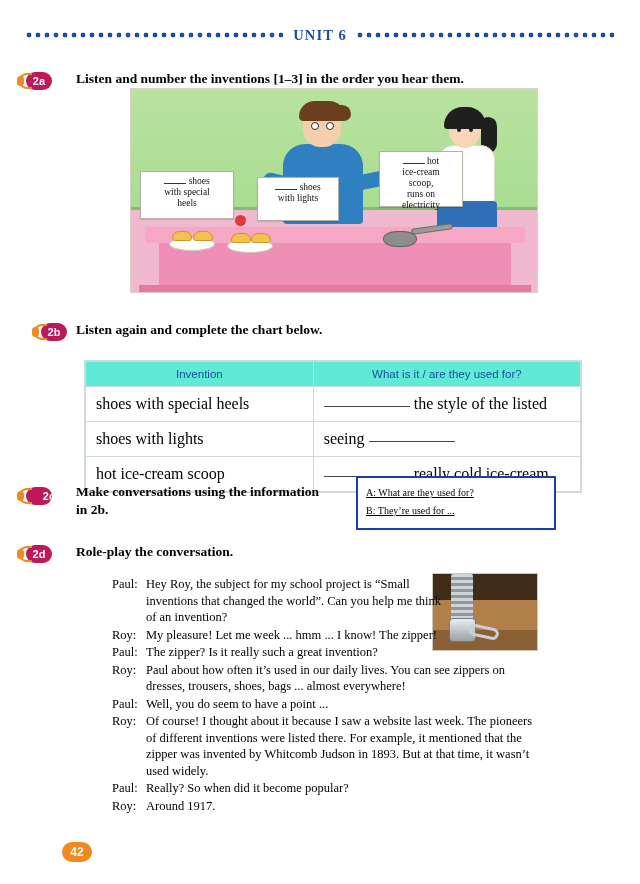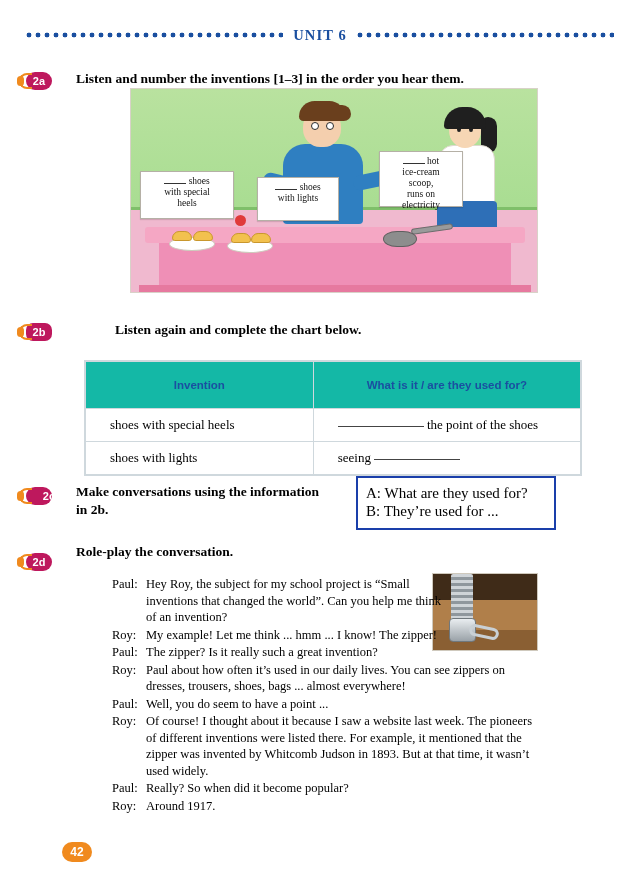--- a/index.html
+++ b/index.html
@@ -174,47 +174,48 @@
     position: absolute;
     left: 84px; top: 360px; width: 498px;
     border: 1px solid #cfd8dd;
     border-collapse: collapse;
     font-family: "Liberation Serif", serif;
     font-size: 12.5px;
     background: #ffffff;
   }
   .chart table { width: 100%; border-collapse: collapse; }
   .chart th {
-    background: #14b8a6;
+    background: #5eead4;
     color: #1a4fa0;
     font-family: "Liberation Sans", sans-serif;
-    font-weight: bold;
+    font-weight: normal;
     font-size: 11.5px;
-    padding: 17px 4px;
+    padding: 6px 4px;
     border: 1px solid #cfd8dd;
   }
   .chart td {
     border: 1px solid #cfd8dd;
-    padding: 8px 24px;
-    font-size: 13px;
+    padding: 8px 10px;
+    font-size: 16px;
     height: 30px;
     vertical-align: middle;
   }
   .chart td.col1 { width: 46%; }
   .blankline { display: inline-block; border-bottom: 1px solid #444; width: 86px; vertical-align: 2px; }
 
   
   .dialog-box {
     position: absolute;
     left: 356px; top: 476px; width: 200px; height: 54px;
     border: 2px solid #1a3faa;
     background: #ffffff;
     padding: 6px 8px;
-    font-size: 15px;
+    font-size: 10px;
     line-height: 18px;
+    text-decoration: underline;
   }
   .dialog-box .speaker { }
 
   
   .rp {
     position: absolute;
     left: 112px; top: 576px; width: 430px;
     font-size: 12.5px;
     line-height: 16.5px;
   }
@@ -326,78 +327,85 @@
   <div class="card card3">
     <span class="blank"></span>
     <span>hot</span><br>
     <span>ice-cream</span><br>
     <span>scoop,</span><br>
     <span>runs on</span><br>
     <span>electricity</span>
   </div>
 </div>
 
-<div class="act-badge head" style="left:26px; top:323px;border-radius:7px;">2b</div>
-<div class="instruction" style="left:76px; top:321px; width:420px;margin-left:39px;">Listen again and complete the chart below.</div>
+<div class="act-badge head" style="left:41px; top:323px;">2b</div>
+<div class="instruction" style="left:76px; top:321px; width:420px;">Listen again and complete the chart below.</div>
 
 <div class="chart">
   <table>
     <thead>
       <tr>
         <th class="col1">Invention</th>
         <th>What is it / are they used for?</th>
       </tr>
     </thead>
     <tbody>
       <tr>
         <td class="col1">shoes with special heels</td>
         <td>
           <span class="blankline"></span>
-          <span>the point of the shoes</span>
+          <span>the style of the listed</span>
         </td>
       </tr>
       <tr>
         <td class="col1">shoes with lights</td>
         <td>
           <span>seeing</span>
           <span class="blankline"></span>
         </td>
       </tr>
+      <tr>
+        <td class="col1">hot ice-cream scoop</td>
+        <td>
+          <span class="blankline"></span>
+          <span>really cold ice-cream</span>
+        </td>
+      </tr>
     </tbody>
   </table>
 </div>
 
 <div class="act-badge head" style="left:26px; top:487px;padding-left:20px;">2c</div>
 <div class="instruction" style="left:76px; top:483px; width:250px;">Make conversations using the information in 2b.</div>
 
 <div class="dialog-box">
   <div class="speaker">A: What are they used for?</div>
   <div class="speaker">B: They’re used for ...</div>
 </div>
 
-<div class="act-badge head" style="left:26px; top:545px;margin-top:8px;">2d</div>
+<div class="act-badge head" style="left:26px; top:545px;">2d</div>
 <div class="instruction" style="left:76px; top:543px; width:300px;">Role-play the conversation.</div>
 
 <div class="zipper-photo">
   <div class="zp-top"></div>
   <div class="zp-mid"></div>
   <div class="zp-bot"></div>
   <div class="zp-teeth"></div>
   <div class="zp-slider"></div>
   <div class="zp-pull"></div>
 </div>
 
 <div class="rp">
   <div class="rp-line rp-narrow">
     <div class="rp-who">Paul:</div>
     <div class="rp-text">Hey Roy, the subject for my school project is “Small inventions that changed the world”. Can you help me think of an invention?</div>
   </div>
   <div class="rp-line rp-narrow">
     <div class="rp-who">Roy:</div>
-    <div class="rp-text">My example! Let me think ... hmm ... I know! The zipper!</div>
+    <div class="rp-text">My pleasure! Let me week ... hmm ... I know! The zipper!</div>
   </div>
   <div class="rp-line">
     <div class="rp-who">Paul:</div>
     <div class="rp-text">The zipper? Is it really such a great invention?</div>
   </div>
   <div class="rp-line">
     <div class="rp-who">Roy:</div>
     <div class="rp-text">Paul about how often it’s used in our daily lives. You can see zippers on dresses, trousers, shoes, bags ... almost everywhere!</div>
   </div>
   <div class="rp-line">

